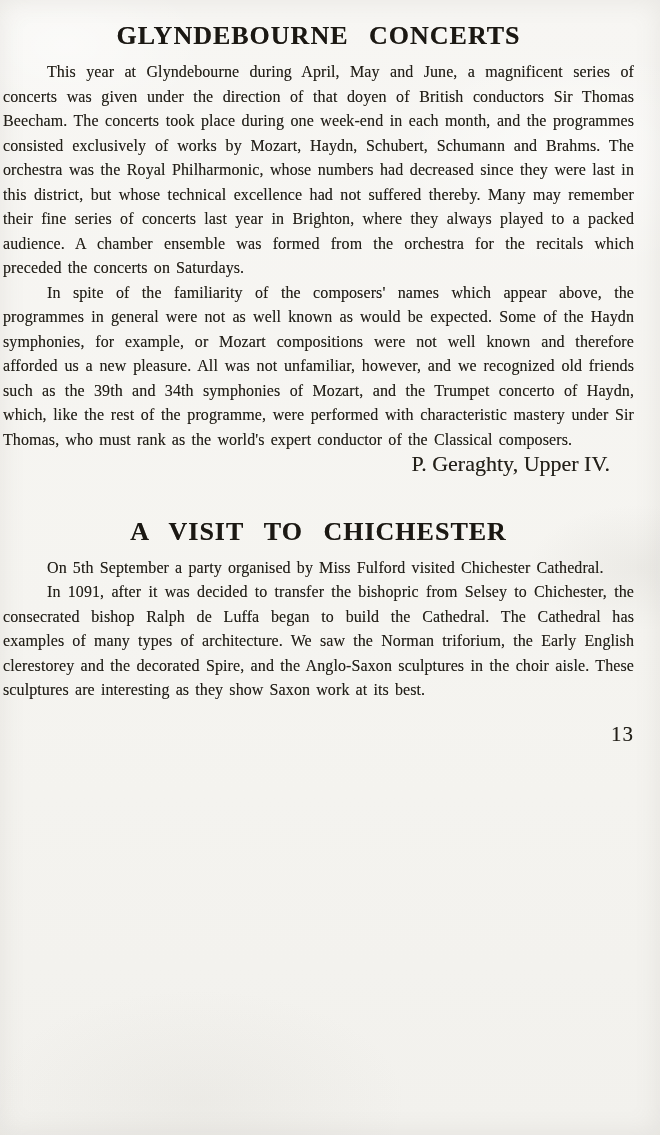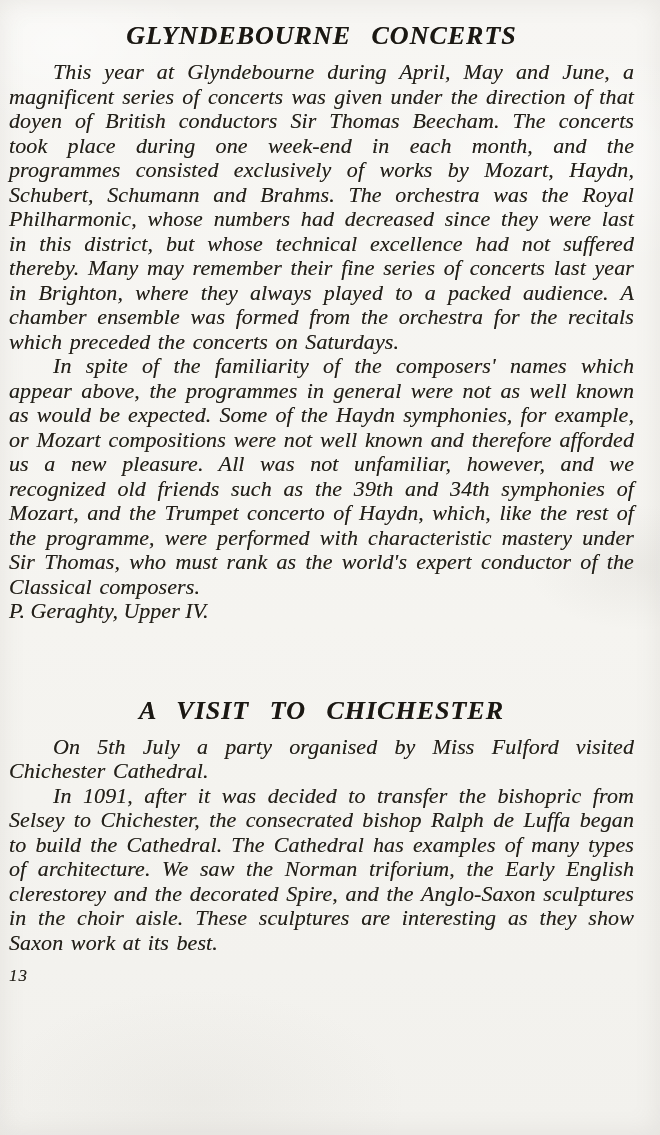--- a/index.html
+++ b/index.html
@@ -21,77 +21,77 @@
       radial-gradient(ellipse 200px 120px at 10% 4%, rgba(255,255,255,0.5), rgba(255,255,255,0) 70%),
       radial-gradient(ellipse 160px 90px at 97% 50%, rgba(150,145,135,0.10), rgba(150,145,135,0) 70%),
       radial-gradient(ellipse 300px 160px at 30% 97%, rgba(160,155,145,0.08), rgba(160,155,145,0) 70%),
       linear-gradient(180deg, #f7f6f3 0%, #f5f4f0 55%, #f2f1ed 100%);
     box-shadow: inset 0 0 26px rgba(120,115,105,0.12);
     font-family: "Liberation Serif", "DejaVu Serif", serif;
     color: #232019;
   }
   .content {
     box-sizing: border-box;
-    padding: 15px 26px 0 9px;
-    font-style: italic;
+    padding: 15px 26px 0 3px;
   }
   .article-title {
     margin: 6px 0 10px 0;
     text-align: center;
     font-size: 26px;
     line-height: 1.12;
     font-weight: bold;
     letter-spacing: 1px;
     word-spacing: 0.5em;
     color: #1b1813;
     text-shadow: 0 0 0.6px rgba(27,24,19,0.55);
   }
   .body-para {
     margin: 0;
-    font-size: 22px;
+    font-size: 16px;
     line-height: 24.5px;
     text-align: justify;
     text-indent: 44px;
     word-spacing: 2px;
     letter-spacing: 0.1px;
     text-shadow: 0 0 0.5px rgba(35,32,25,0.45);
   }
   .byline {
     font-size: 22px;
     line-height: 24.5px;
+    text-align: right;
     padding-right: 24px;
     text-shadow: 0 0 0.5px rgba(35,32,25,0.45);
   }
   .article-second {
-    margin-top: 72px;
+    margin-top: 40px;
   }
   .page-number {
-    margin-top: 9px;
-    text-align: left;
-    font-size: 17px;
+    margin-top: 19px;
+    text-align: right;
+    font-size: 21px;
     line-height: 24px;
     letter-spacing: 1px;
     text-shadow: 0 0 0.5px rgba(35,32,25,0.45);
   }
 </style>
 </head>
 <body>
 
 <div class="page">
   <div class="content">
 
     <article>
       <h1 class="article-title">GLYNDEBOURNE CONCERTS</h1>
       <p class="body-para">This year at Glyndebourne during April, May and June, a magnificent series of concerts was given under the direction of that doyen of British conductors Sir Thomas Beecham. The concerts took place during one week-end in each month, and the programmes consisted exclusively of works by Mozart, Haydn, Schubert, Schumann and Brahms. The orchestra was the Royal Philharmonic, whose numbers had decreased since they were last in this district, but whose technical excellence had not suffered thereby. Many may remember their fine series of concerts last year in Brighton, where they always played to a packed audience. A chamber ensemble was formed from the orchestra for the recitals which preceded the concerts on Saturdays.</p>
       <p class="body-para">In spite of the familiarity of the composers' names which appear above, the programmes in general were not as well known as would be expected. Some of the Haydn symphonies, for example, or Mozart compositions were not well known and therefore afforded us a new pleasure. All was not unfamiliar, however, and we recognized old friends such as the 39th and 34th symphonies of Mozart, and the Trumpet concerto of Haydn, which, like the rest of the programme, were performed with characteristic mastery under Sir Thomas, who must rank as the world's expert conductor of the Classical composers.</p>
       <div class="byline">P. Geraghty, Upper IV.</div>
     </article>
 
     <article class="article-second">
       <h1 class="article-title">A VISIT TO CHICHESTER</h1>
-      <p class="body-para">On 5th July a party organised by Miss Fulford visited Chichester Cathedral.</p>
+      <p class="body-para">On 5th September a party organised by Miss Fulford visited Chichester Cathedral.</p>
       <p class="body-para">In 1091, after it was decided to transfer the bishopric from Selsey to Chichester, the consecrated bishop Ralph de Luffa began to build the Cathedral. The Cathedral has examples of many types of architecture. We saw the Norman triforium, the Early English clerestorey and the decorated Spire, and the Anglo-Saxon sculptures in the choir aisle. These sculptures are interesting as they show Saxon work at its best.</p>
     </article>
 
     <div class="page-number">13</div>
 
   </div>
 </div>
 
 </body></html>

